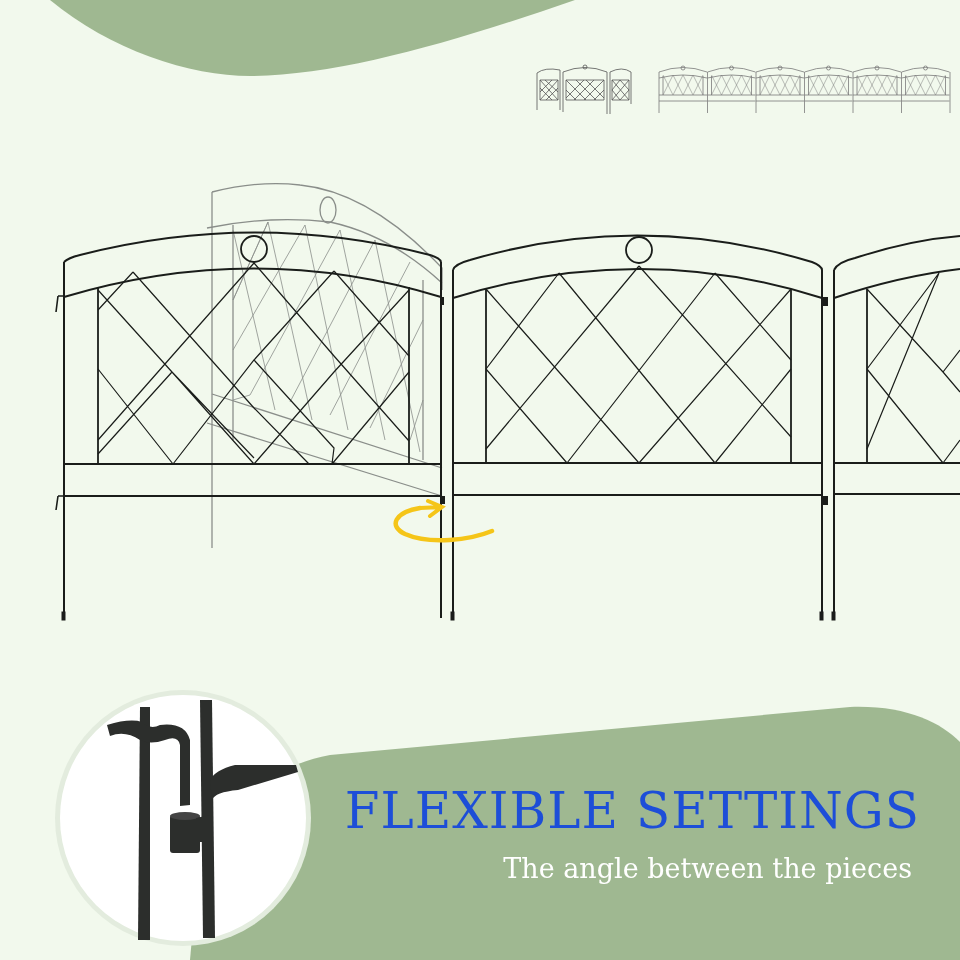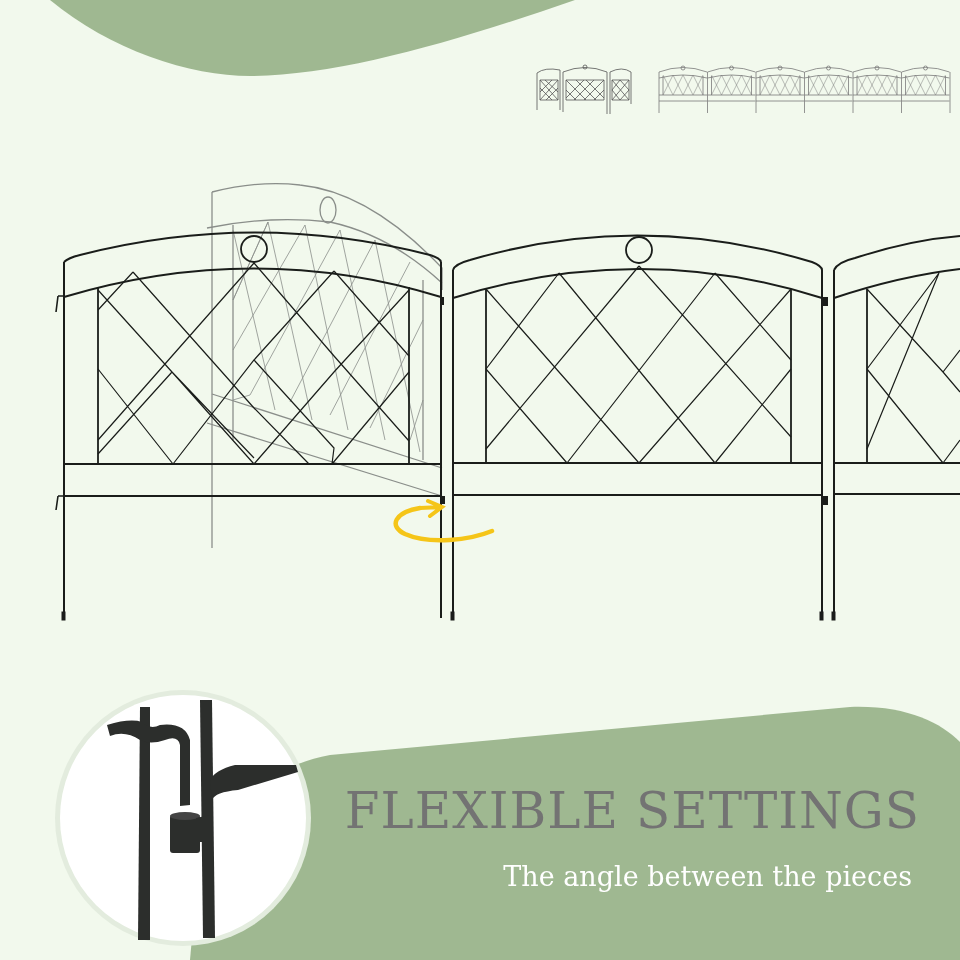--- a/index.html
+++ b/index.html
@@ -1,20 +1,20 @@
 <!DOCTYPE html>
 <html><head>
 <meta charset="utf-8">
 <style>
   html, body { margin: 0; padding: 0; }
   body { width: 960px; height: 960px; overflow: hidden; background: #f2f9ed; position: relative; font-family: "DejaVu Serif", serif; }
   .canvas { position: absolute; left: 0; top: 0; width: 960px; height: 960px; }
-  .headline { position: absolute; right: 40px; top: 782px; color: #737373; font-family: "DejaVu Serif", serif; font-size: 50px; letter-spacing: 1px; white-space: nowrap; }
+  .headline { position: absolute; right: 40px; top: 782px; color: #1d4ed8; font-family: "DejaVu Serif", serif; font-size: 50px; letter-spacing: 1px; white-space: nowrap; }
   .subtext { position: absolute; right: 48px; top: 850px; color: #ffffff; font-family: "DejaVu Serif", serif; font-size: 27px; line-height: 38px; text-align: right; font-weight: 300; }
-  .subtext span { display: block; white-space: nowrap; margin-top: 8px; }
+  .subtext span { display: block; white-space: nowrap; }
 </style>
 </head>
 <body>
 
 <svg class="canvas" viewBox="0 0 960 960" xmlns="http://www.w3.org/2000/svg">
 
   <path d="M50,0 C110,50 190,76 250,76 C340,76 460,40 575,0 Z" fill="#9fb891"></path>
 
   <path d="M190,960 C200,830 250,770 330,755 L850,707 C905,705 940,722 960,742 L960,960 Z" fill="#9fb891"></path>
 </svg>

